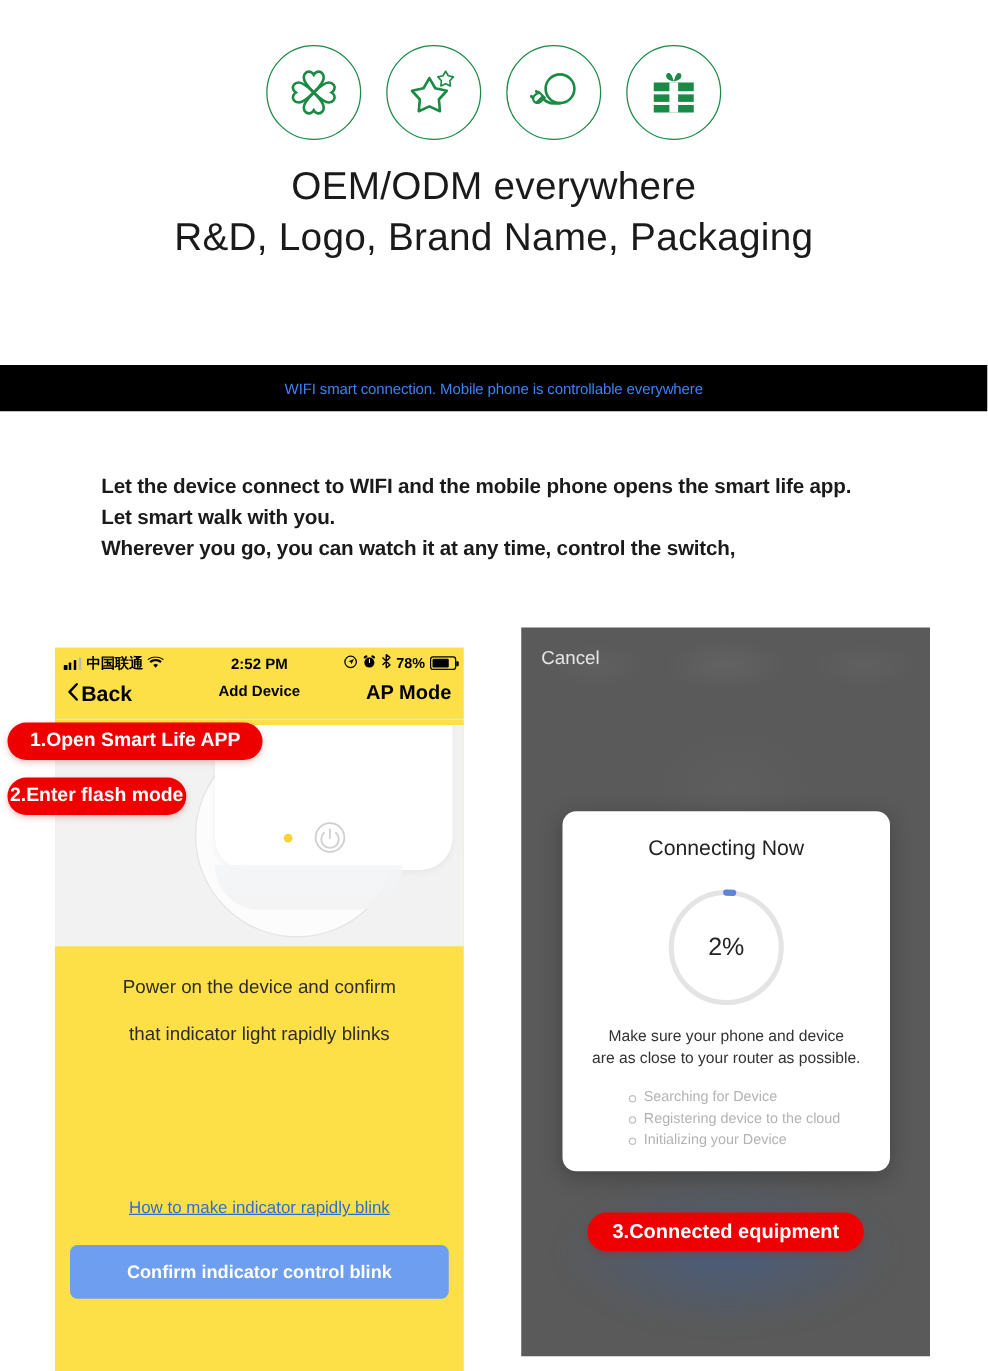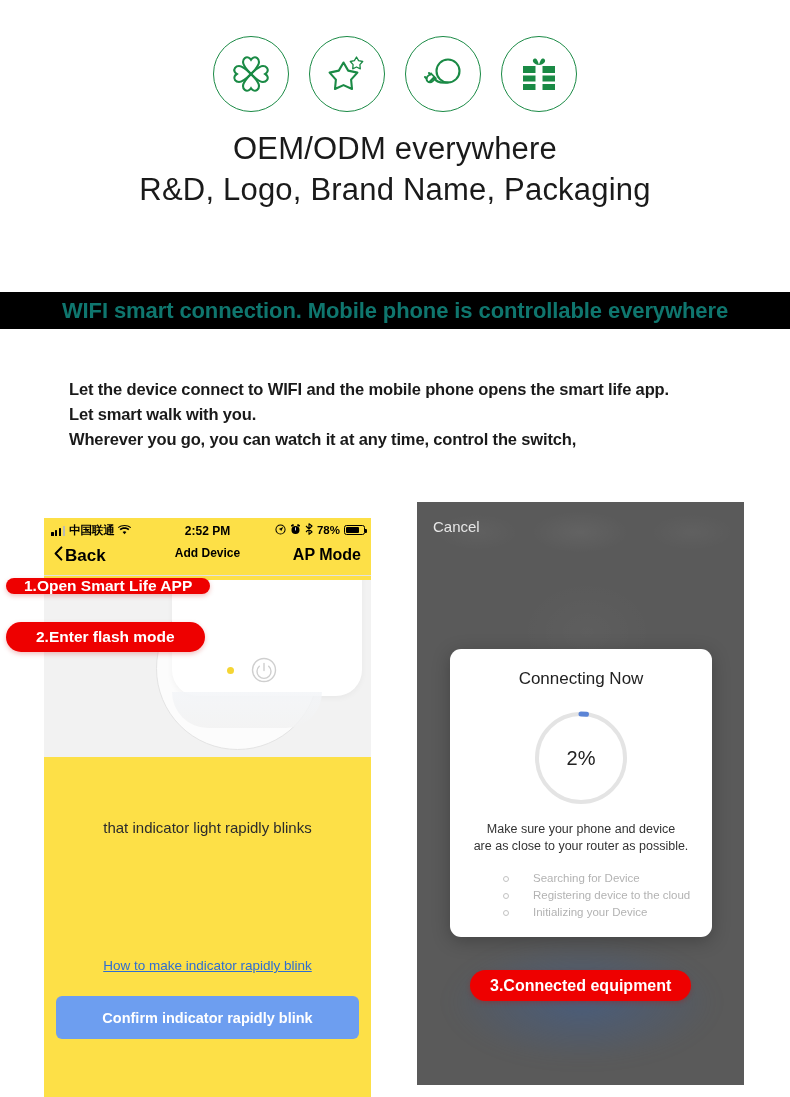--- a/index.html
+++ b/index.html
@@ -73,40 +73,40 @@
     position: absolute;
     left: 0; top: 292px;
     width: 790px;
     height: 37px;
     background: #000000;
     display: flex;
     align-items: center;
     justify-content: center;
   }
   .black-banner-text {
-    color: #0f766e;
-    font-size: 22px;
-    font-weight: bold;
+    color: #3b82f6;
+    font-size: 12px;
+    font-weight: normal;
     letter-spacing: -0.1px;
     white-space: nowrap;
   }
 
   
   .intro-para {
     position: absolute;
     left: 69px;
     top: 377px;
     width: 680px;
     font-size: 16.5px;
     font-weight: bold;
     color: #1a1a1a;
     line-height: 25px;
     letter-spacing: -0.15px;
   }
-  .intro-para div { white-space: nowrap; }
+  .intro-para div { white-space: nowrap; margin-left: 12px; }
 
   
   .phones {
     position: absolute;
     left: 0; top: 502px;
     width: 790px;
     height: 595px;
     background: #ffffff;
   }
 
@@ -273,29 +273,29 @@
     color: #ffffff;
     font-weight: bold;
     border-radius: 999px;
     display: flex;
     align-items: center;
     white-space: nowrap;
     box-shadow: 0 2px 5px rgba(200,0,0,0.25);
   }
   .pill-1 {
     left: 6px; top: 578px;
-    height: 16px;
+    height: 30px;
     padding: 0 18px;
     font-size: 15.5px;
     z-index: 5;
   }
   .pill-2 {
     left: 6px; top: 622px;
     height: 30px;
-    padding: 0 30px;
+    padding: 0 2px;
     font-size: 15.5px;
     z-index: 5;
   }
 
   
   .phone-right {
     position: absolute;
     left: 417px; top: 0;
     width: 327px;
     height: 583px;
@@ -365,21 +365,21 @@
   }
   .modal-note div { white-space: nowrap; }
   .steps {
     position: absolute;
     left: 53px; top: 221px;
     width: 200px;
   }
   .step {
     display: flex;
     align-items: center;
-    gap: 24px;
+    gap: 6px;
     font-size: 11.5px;
     color: #b3b3b3;
     line-height: 17px;
   }
   .step-bullet {
     width: 6px; height: 6px;
     border-radius: 50%;
     border: 1px solid #c2c2c2;
     box-sizing: border-box;
     flex: none;
@@ -532,24 +532,25 @@
       <div class="led-dot"></div>
       <div class="power-icon">
         <svg width="30" height="30" viewBox="0 0 30 30" fill="none" stroke="#cfcfcf" stroke-width="1.4" stroke-linecap="round">
           <circle cx="15" cy="15" r="11.5"></circle>
           <path d="M15 8.5 L15 15.5"></path>
           <path d="M10.3 11.2 A7 7 0 1 0 19.7 11.2" stroke="#cfcfcf"></path>
         </svg>
       </div>
     </div>
 
+    <div class="hint-line a">Power on the device and confirm</div>
     <div class="hint-line b">that indicator light rapidly blinks</div>
 
     <div class="blink-link">How to make indicator rapidly blink</div>
-    <div class="confirm-button">Confirm indicator rapidly blink</div>
+    <div class="confirm-button">Confirm indicator control blink</div>
   </div>
 
   <div class="phone-right">
     <div class="dim-blobs"></div>
     <div class="cancel-label">Cancel</div>
     <div class="glow"></div>
 
     <div class="modal">
       <div class="modal-title">Connecting Now</div>
 

